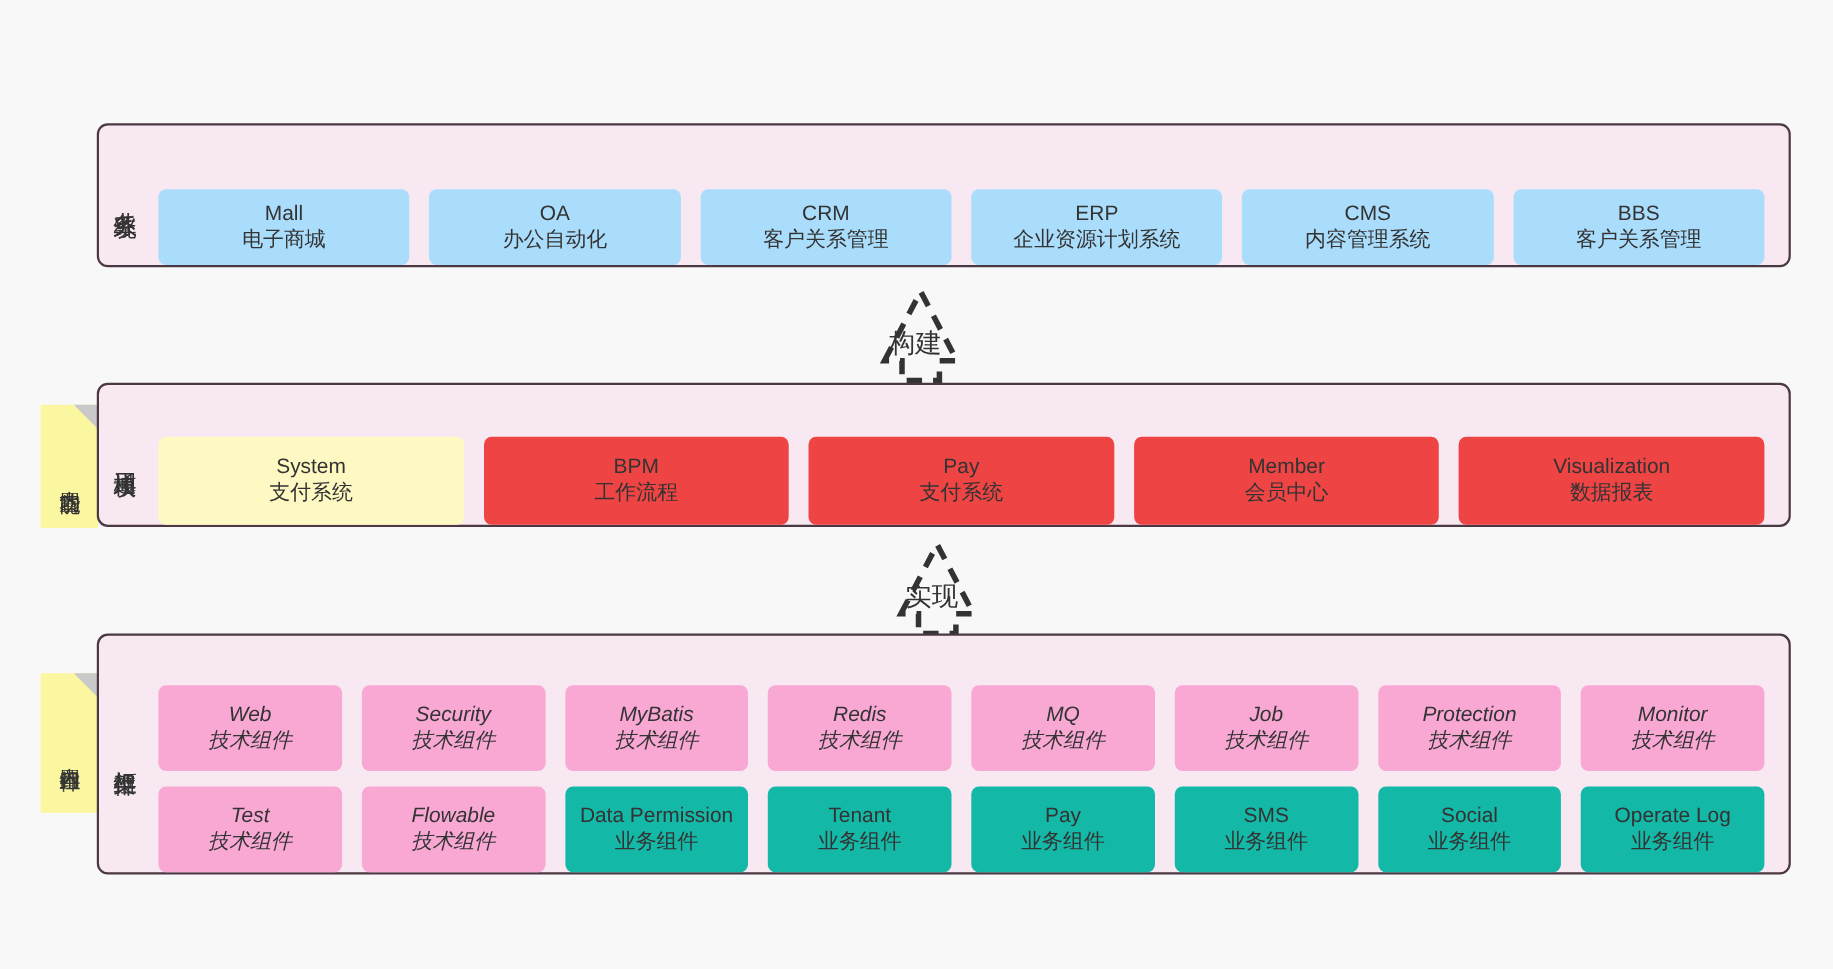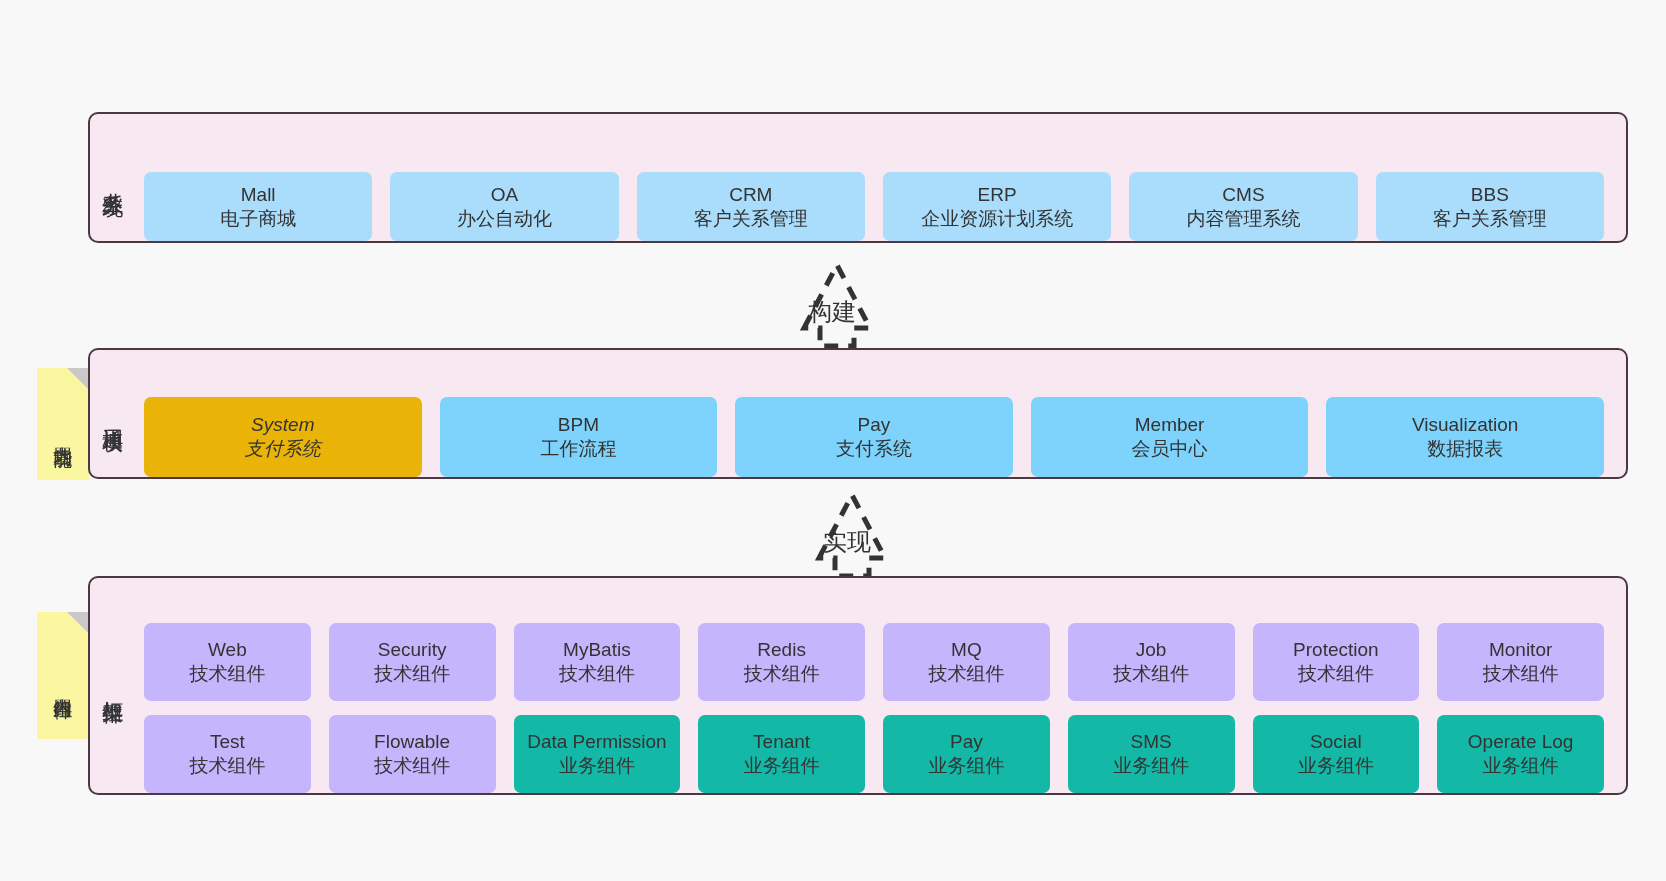--- a/index.html
+++ b/index.html
@@ -69,23 +69,23 @@
     line-height: 1.25;
     color: #333333;
     box-sizing: border-box;
     padding: 6px 4px;
     user-select: none;
   }
   .card .ln { display: block; }
 
   
   .c-blue        { background: #aadcfb; }
-  .c-red         { background: #eab308; font-style: italic; }
-  .c-pink        { background: #7dd3fc; }
-  .c-green       { background: #c4b5fd; }
+  .c-red         { background: #fef9c3; }
+  .c-pink        { background: #ef4444; }
+  .c-green       { background: #f9a8d4; font-style: italic; }
   .c-greenlight  { background: #14b8a6; }
 
   
   #layer-business  { left: 88px;  top: 112px; width: 1540px; height: 131px; }
   #layer-business .card { height: 69px; }
 
   #layer-modules   { left: 88px;  top: 348px; width: 1540px; height: 131px; }
   #layer-modules .card { height: 80px; }
 
   #layer-framework { left: 88px;  top: 576px; width: 1540px; height: 219px; }

